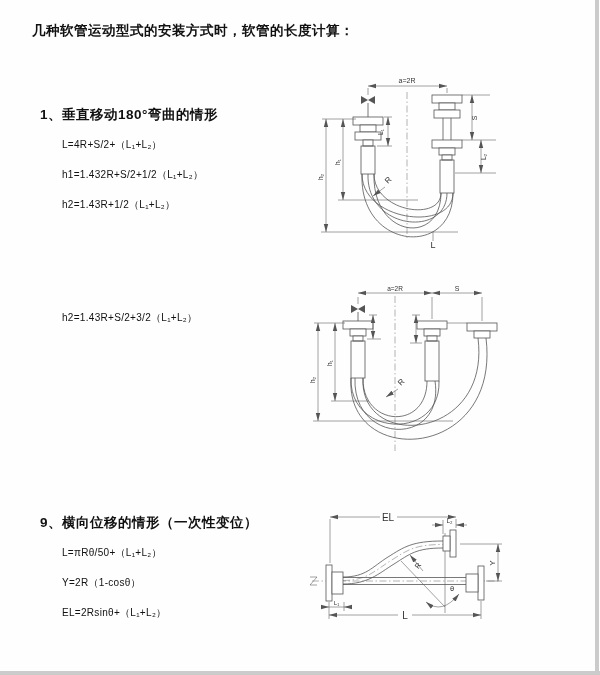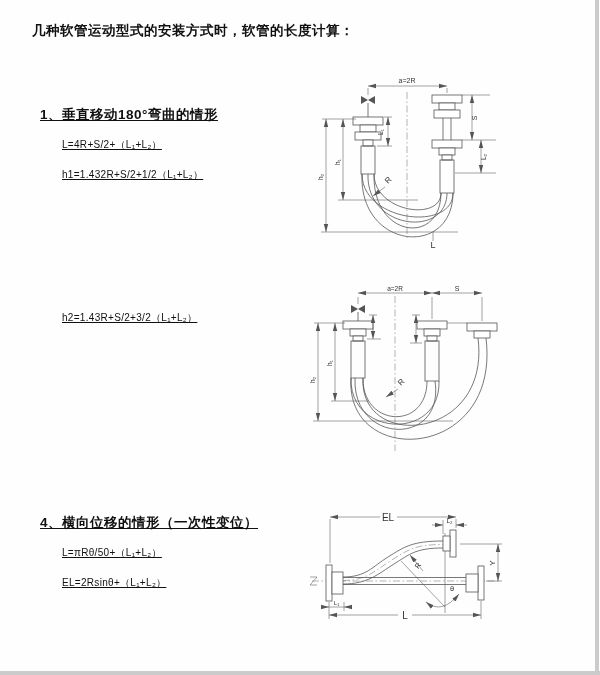--- a/index.html
+++ b/index.html
@@ -1,21 +1,21 @@
 <!DOCTYPE html>
 <html><head>
 <meta charset="utf-8">
 <style>
   html,body{margin:0;padding:0;background:#ffffff;}
   .page{position:relative;width:600px;height:675px;background:#fefefe;overflow:hidden;
         font-family:"Liberation Sans", sans-serif;color:#111;}
   .edge-right{position:absolute;left:595px;top:0;width:4px;height:675px;background:#cbcbcb;}
   .edge-bottom{position:absolute;left:0;top:671px;width:600px;height:4px;background:#cbcbcb;}
   .title{position:absolute;left:32px;top:22px;font-size:13.5px;font-weight:700;letter-spacing:.5px;}
-  .sec{position:absolute;left:40px;text-decoration:underline;}
+  .sec{position:absolute;left:40px;}
   .sec-heading{font-size:13.5px;font-weight:700;letter-spacing:.5px;margin-bottom:6px;}
   .formula{font-size:10px;font-weight:400;letter-spacing:.3px;padding-left:22px;line-height:30px;white-space:nowrap;}
   .dwg{position:absolute;}
   .dwg line,.dwg path.s,.dwg rect{stroke:#555;fill:none;stroke-width:.8;}
   .dwg .dim{stroke:#555;fill:none;stroke-width:.55;}
   .dwg .cl{stroke:#777;fill:none;stroke-width:.55;stroke-dasharray:7 2.5 1.5 2.5;}
   .dwg .fit{fill:#fff;stroke:#555;stroke-width:.8;}
   .dwg .solid{fill:#555;stroke:none;}
   .dwg text{fill:#333;font-family:"Liberation Sans", sans-serif;}
 </style>
@@ -23,29 +23,31 @@
 <body>
 
 <div class="page">
 
   <div class="title">几种软管运动型式的安装方式时，软管的长度计算：</div>
 
   <div class="sec" style="top:106px">
     <div class="sec-heading">1、垂直移动180°弯曲的情形</div>
     <div class="formula">L=4R+S/2+（L₁+L₂）</div>
     <div class="formula">h1=1.432R+S/2+1/2（L₁+L₂）</div>
+    <div class="formula">h2=1.43R+1/2（L₁+L₂）</div>
   </div>
 
   <div class="sec" style="top:303px">
     <div class="formula">h2=1.43R+S/2+3/2（L₁+L₂）</div>
   </div>
 
   <div class="sec" style="top:514px">
-    <div class="sec-heading">4、横向位移的情形（一次性变位）</div>
+    <div class="sec-heading">9、横向位移的情形（一次性变位）</div>
     <div class="formula">L=πRθ/50+（L₁+L₂）</div>
+    <div class="formula">Y=2R（1-cosθ）</div>
     <div class="formula">EL=2Rsinθ+（L₁+L₂）</div>
   </div>
 
   <svg class="dwg" style="left:300px;top:70px" width="290" height="185" viewBox="0 0 290 185">
     <defs>
       <marker id="ar1" markerWidth="9" markerHeight="8" refX="8" refY="3" orient="auto-start-reverse" markerUnits="userSpaceOnUse">
         <path d="M0,0.8 L8,3 L0,5.2 Z" fill="#555"></path>
       </marker>
       <pattern id="xh1" width="3.6" height="3.6" patternUnits="userSpaceOnUse">
         <path d="M0,0L3.6,3.6M3.6,0L0,3.6" stroke="#8a8a8a" stroke-width="0.55"></path>

